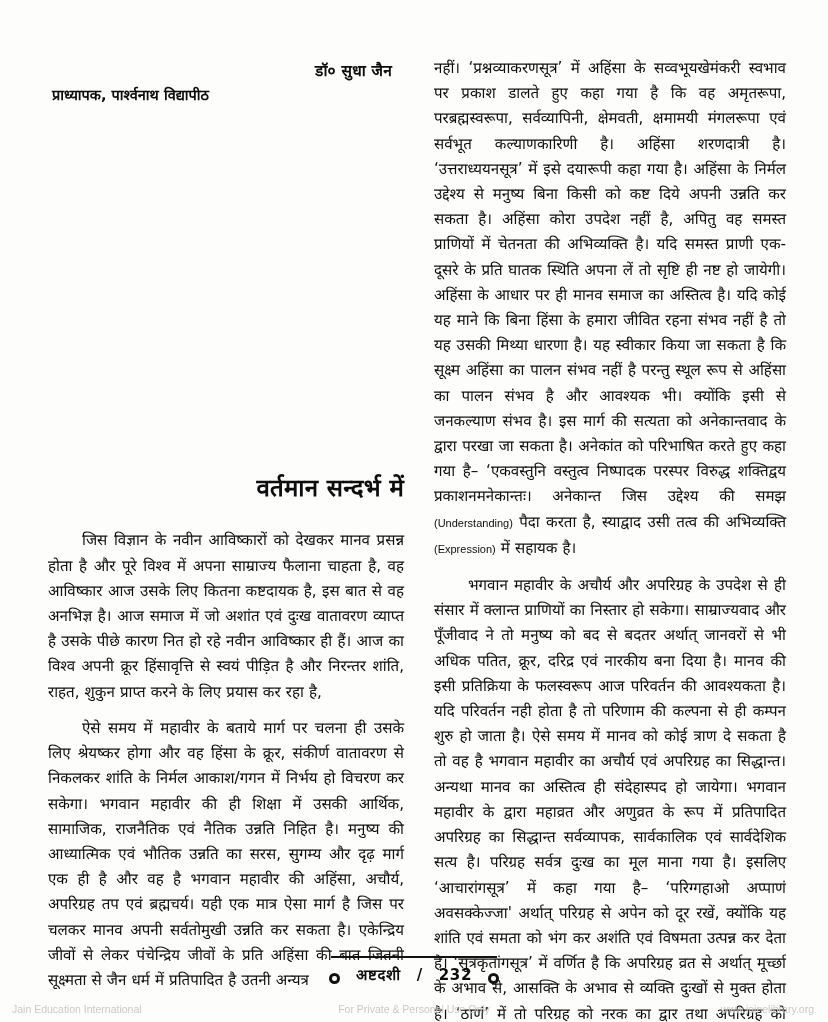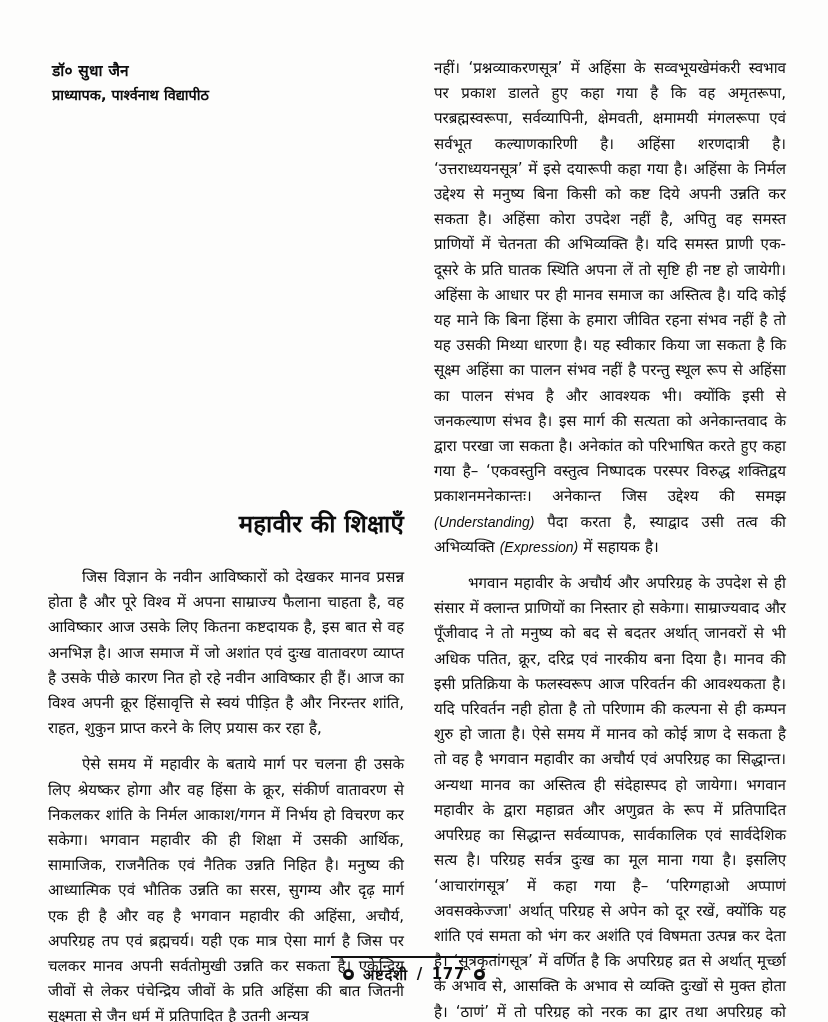--- a/index.html
+++ b/index.html
@@ -22,20 +22,21 @@
     left: 52px;
     top: 60px;
     width: 340px;
   }
   .author-name {
     font-size: 15.5px;
     font-weight: 600;
     letter-spacing: .2px;
     line-height: 1.5;
     margin-bottom: 2px;
+    text-align: right;
   }
   .author-affil {
     font-size: 14.5px;
     font-weight: 700;
     line-height: 1.5;
   }
   
   .col {
     position: absolute;
     top: 54px;
@@ -57,43 +58,43 @@
     font-size: 15.1px;
     line-height: 25.2px;
     text-align: justify;
     text-justify: inter-word;
     text-indent: 34px;
     word-spacing: .3px;
   }
   p.body + p.body { margin-top: 11px; }
   p.cont { text-indent: 0; }
   b.q { font-weight: 400; }
-  .en { font-family: "Liberation Sans", sans-serif; font-size: 14px; font-style: italic; }
+  .en { font-family: "Liberation Sans", sans-serif; font-size: 11px; }
 
   
   .folio-wrap {
     position: absolute;
     left: 0;
     right: 0;
     top: 956px;
     text-align: center;
   }
   .folio-rule {
     width: 166px;
     height: 2px;
     background: #111;
     margin: 0 auto 6px auto;
   }
   .folio {
     font-size: 15px;
     font-weight: 700;
     letter-spacing: .6px;
     display: inline-flex;
-    align-items: center;
-    gap: 9px;
+    align-items: flex-end;
+    gap: 16px;
     justify-content: center;
   }
   .orn {
     display: inline-block;
     width: 11px; height: 11px;
     border-radius: 50%;
     background: #111;
     position: relative;
   }
   .orn::after {
@@ -125,38 +126,42 @@
 
 <div class="page">
 
   <div class="author-block">
     <div class="author-name">डॉ० सुधा जैन</div>
     <div class="author-affil">प्राध्यापक, पार्श्वनाथ विद्यापीठ</div>
   </div>
 
   <div class="col col-left">
     <h1 class="article-title">
-      <br>
-      <span>महावीर की शिक्षाएँ</span>
+      <span>वर्तमान सन्दर्भ में</span><br>
     </h1>
     <p class="body">जिस विज्ञान के नवीन आविष्कारों को देखकर मानव प्रसन्न होता है और पूरे विश्व में अपना साम्राज्य फैलाना चाहता है, वह आविष्कार आज उसके लिए कितना कष्टदायक है, इस बात से वह अनभिज्ञ है। आज समाज में जो अशांत एवं दुःख वातावरण व्याप्त है उसके पीछे कारण नित हो रहे नवीन आविष्कार ही हैं। आज का विश्व अपनी क्रूर हिंसावृत्ति से स्वयं पीड़ित है और निरन्तर शांति, राहत, शुकुन प्राप्त करने के लिए प्रयास कर रहा है,</p>
     <p class="body">ऐसे समय में महावीर के बताये मार्ग पर चलना ही उसके लिए श्रेयष्कर होगा और वह हिंसा के क्रूर, संकीर्ण वातावरण से निकलकर शांति के निर्मल आकाश/गगन में निर्भय हो विचरण कर सकेगा। भगवान महावीर की ही शिक्षा में उसकी आर्थिक, सामाजिक, राजनैतिक एवं नैतिक उन्नति निहित है। मनुष्य की आध्यात्मिक एवं भौतिक उन्नति का सरस, सुगम्य और दृढ़ मार्ग एक ही है और वह है भगवान महावीर की अहिंसा, अचौर्य, अपरिग्रह तप एवं ब्रह्मचर्य। यही एक मात्र ऐसा मार्ग है जिस पर चलकर मानव अपनी सर्वतोमुखी उन्नति कर सकता है। एकेन्द्रिय जीवों से लेकर पंचेन्द्रिय जीवों के प्रति अहिंसा की बात जितनी सूक्ष्मता से जैन धर्म में प्रतिपादित है उतनी अन्यत्र</p>
   </div>
 
   <div class="col col-right">
     <p class="body cont"><span>नहीं। ‘प्रश्नव्याकरणसूत्र’ में अहिंसा के </span><b class="q">सव्वभूयखेमंकरी</b><span> स्वभाव पर प्रकाश डालते हुए कहा गया है कि वह अमृतरूपा, परब्रह्मस्वरूपा, सर्वव्यापिनी, क्षेमवती, क्षमामयी मंगलरूपा एवं सर्वभूत कल्याणकारिणी है। अहिंसा शरणदात्री है। ‘उत्तराध्ययनसूत्र’ में इसे दयारूपी कहा गया है। अहिंसा के निर्मल उद्देश्य से मनुष्य बिना किसी को कष्ट दिये अपनी उन्नति कर सकता है। अहिंसा कोरा उपदेश नहीं है, अपितु वह समस्त प्राणियों में चेतनता की अभिव्यक्ति है। यदि समस्त प्राणी एक-दूसरे के प्रति घातक स्थिति अपना लें तो सृष्टि ही नष्ट हो जायेगी। अहिंसा के आधार पर ही मानव समाज का अस्तित्व है। यदि कोई यह माने कि बिना हिंसा के हमारा जीवित रहना संभव नहीं है तो यह उसकी मिथ्या धारणा है। यह स्वीकार किया जा सकता है कि सूक्ष्म अहिंसा का पालन संभव नहीं है परन्तु स्थूल रूप से अहिंसा का पालन संभव है और आवश्यक भी। क्योंकि इसी से जनकल्याण संभव है। इस मार्ग की सत्यता को अनेकान्तवाद के द्वारा परखा जा सकता है। अनेकांत को परिभाषित करते हुए कहा गया है– </span><b class="q">‘एकवस्तुनि वस्तुत्व निष्पादक परस्पर विरुद्ध शक्तिद्वय प्रकाशनमनेकान्तः।</b><span> अनेकान्त जिस उद्देश्य की समझ </span><span class="en">(Understanding)</span><span> पैदा करता है, स्याद्वाद उसी तत्व की अभिव्यक्ति </span><span class="en">(Expression)</span><span> में सहायक है।</span></p>
 
     <p class="body"><span>भगवान महावीर के अचौर्य और अपरिग्रह के उपदेश से ही संसार में क्लान्त प्राणियों का निस्तार हो सकेगा। साम्राज्यवाद और पूँजीवाद ने तो मनुष्य को बद से बदतर अर्थात् जानवरों से भी अधिक पतित, क्रूर, दरिद्र एवं नारकीय बना दिया है। मानव की इसी प्रतिक्रिया के फलस्वरूप आज परिवर्तन की आवश्यकता है। यदि परिवर्तन नही होता है तो परिणाम की कल्पना से ही कम्पन शुरु हो जाता है। ऐसे समय में मानव को कोई त्राण दे सकता है तो वह है भगवान महावीर का अचौर्य एवं अपरिग्रह का सिद्धान्त। अन्यथा मानव का अस्तित्व ही संदेहास्पद हो जायेगा। भगवान महावीर के द्वारा महाव्रत और अणुव्रत के रूप में प्रतिपादित अपरिग्रह का सिद्धान्त सर्वव्यापक, सार्वकालिक एवं सार्वदेशिक सत्य है। परिग्रह सर्वत्र दुःख का मूल माना गया है। इसलिए ‘आचारांगसूत्र’ में कहा गया है– </span><b class="q">‘परिग्गहाओ अप्पाणं अवसक्केज्जा'</b><span> अर्थात् परिग्रह से अपेन को दूर रखें, क्योंकि यह शांति एवं समता को भंग कर अशंति एवं विषमता उत्पन्न कर देता है। ‘सूत्रकृतांगसूत्र’ में वर्णित है कि अपरिग्रह व्रत से अर्थात् मूर्च्छा के अभाव से, आसक्ति के अभाव से व्यक्ति दुःखों से मुक्त होता है। ‘ठाणं’ में तो परिग्रह को नरक का द्वार तथा अपरिग्रह को मुक्ति का द्वार कहा गया है। आचार्य तुलसी ने </span></p>
   </div>
 
   <div class="folio-wrap">
     <div class="folio-rule"></div>
     <div class="folio">
       <span class="orn"></span>
       <span>अष्टदशी</span>
       <span>/</span>
-      <span>177</span>
+      <span>232</span>
       <span class="orn"></span>
     </div>
   </div>
 
+  <div class="meta-bar">
+    <span class="meta-left">Jain Education International</span>
+    <span class="meta-center">For Private &amp; Personal Use Only</span>
+    <span class="meta-right">www.jainelibrary.org</span>
+  </div>
 
 </div>
 
 </body></html>

